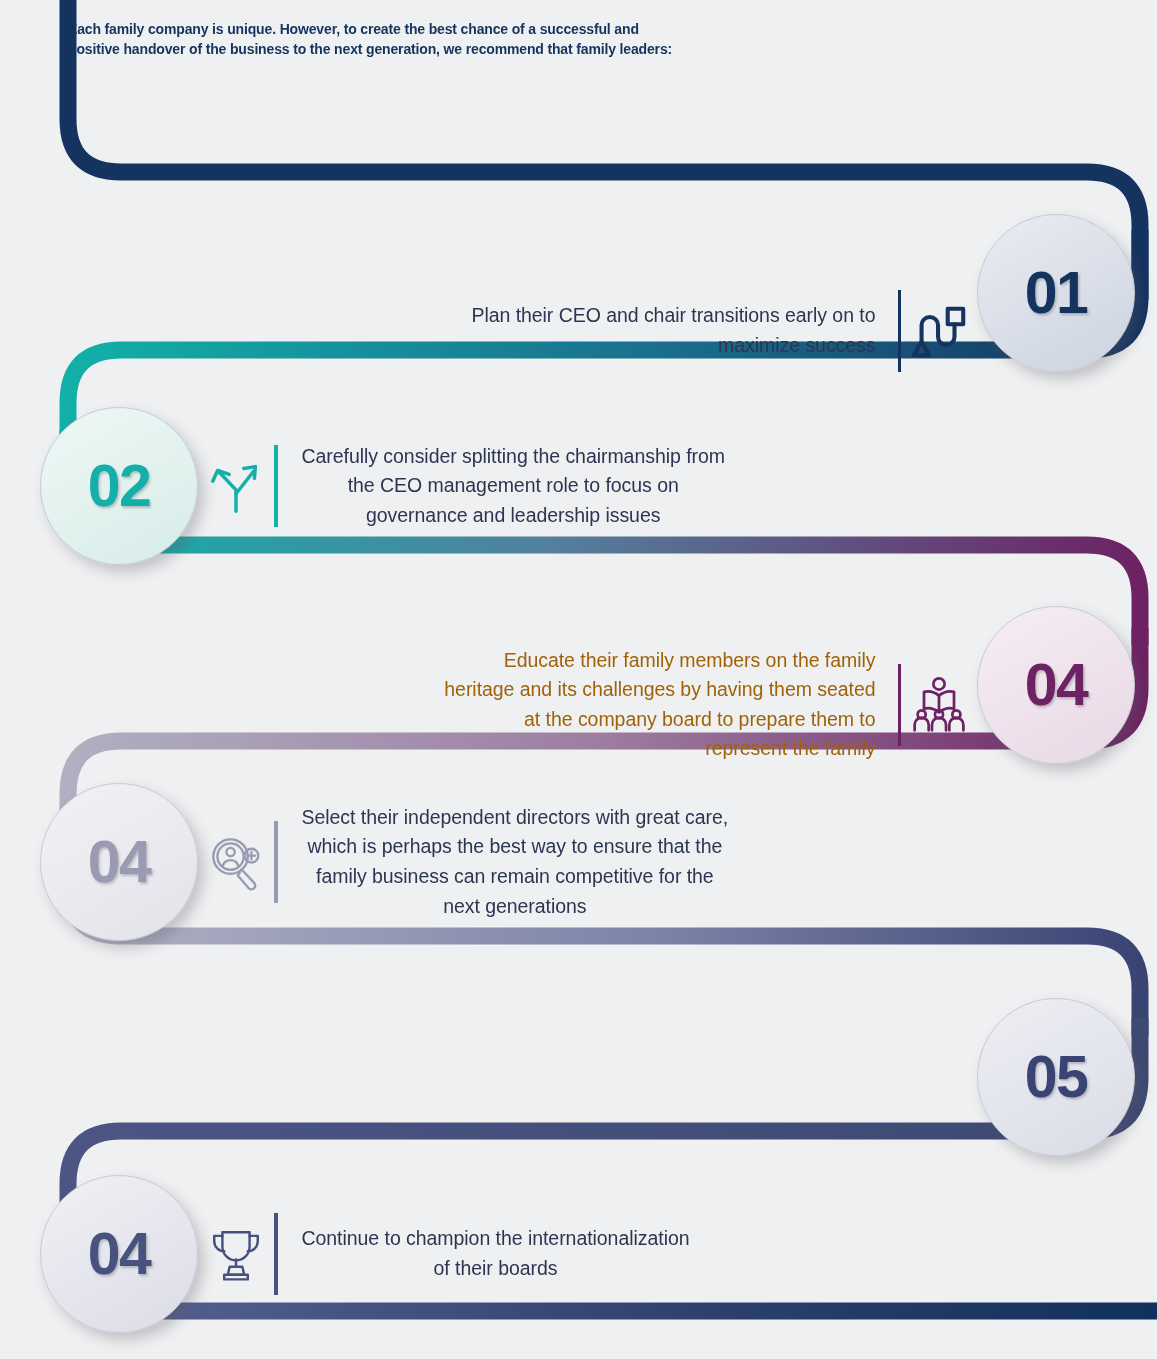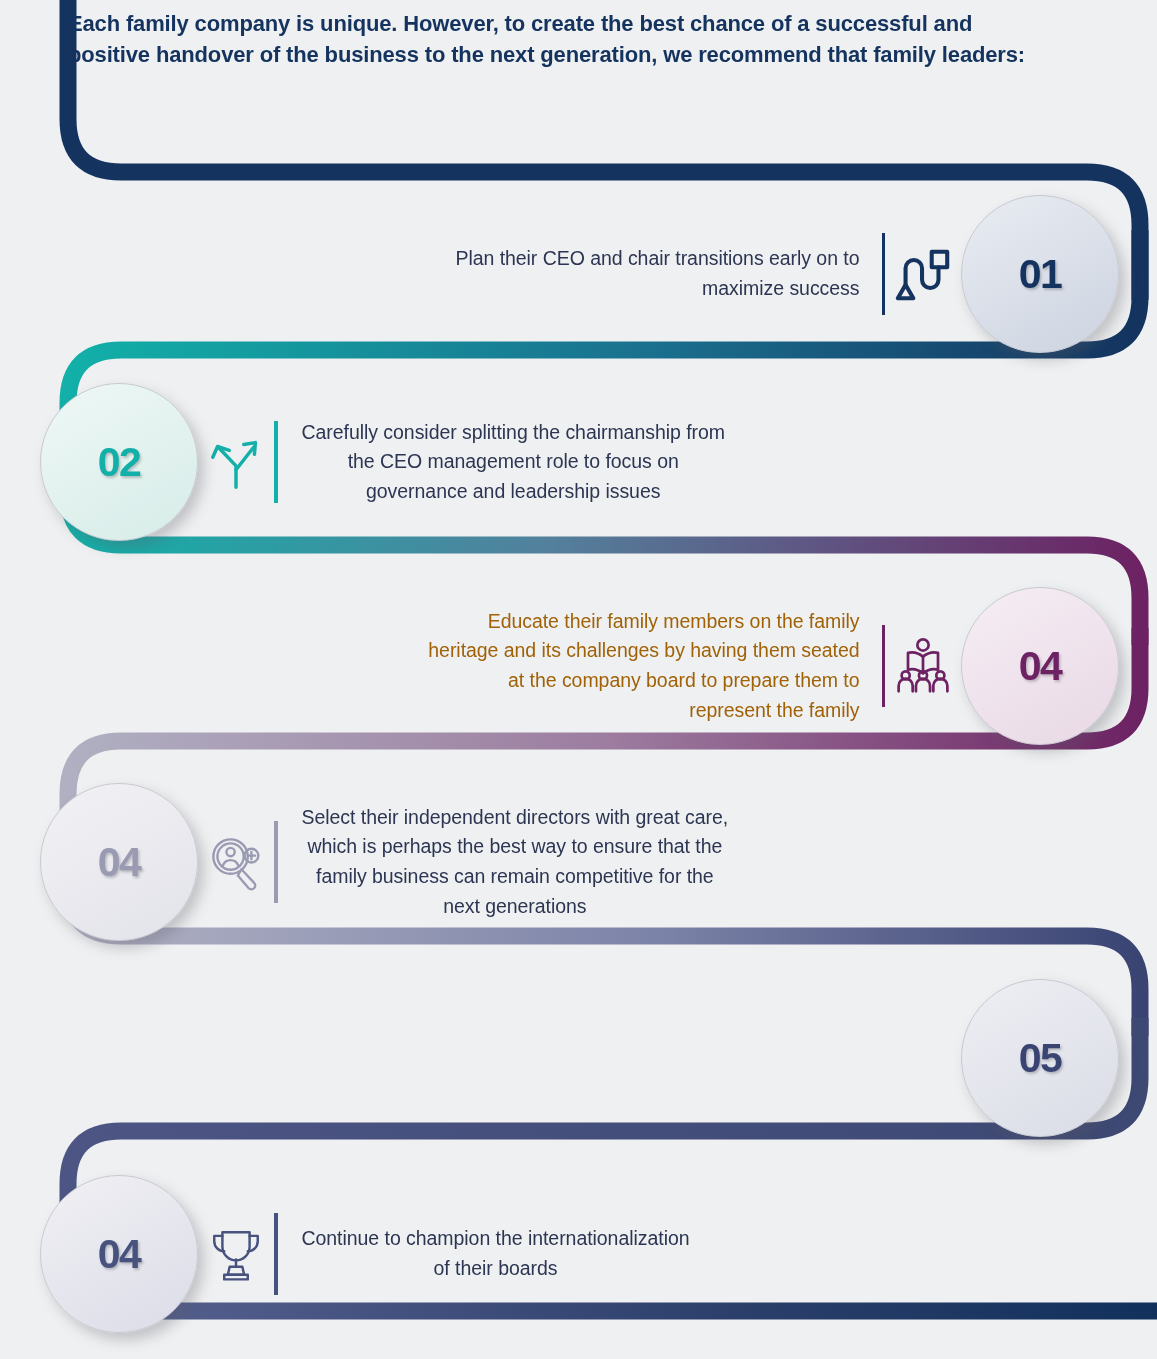--- a/index.html
+++ b/index.html
@@ -17,23 +17,23 @@
   }
 
   
   #header-band {
     position: absolute;
     left: 0; top: 0;
     width: 1157px; height: 172px;
   }
   #header-text {
     position: absolute;
-    left: 68px; top: 8px;
+    left: 68px; top: 20px;
     width: 1065px;
-    font-size: 22px;
+    font-size: 14px;
     font-weight: bold;
     line-height: 1.42;
     color: #14335f;
     letter-spacing: -0.15px;
     white-space: pre-line;
   }
 
   
   .row {
     position: absolute;
@@ -41,37 +41,37 @@
     width: 1157px;
     height: 196px;
   }
 
   .row-inner {
     position: absolute;
     top: 0; left: 0; right: 0; bottom: 0;
     display: flex;
     align-items: center;
   }
-  .row.right .row-inner { justify-content: flex-end; padding-right: 38px; }
+  .row.right .row-inner { justify-content: flex-end; padding-right: 22px; align-items: flex-end; }
   .row.left  .row-inner { justify-content: flex-start; padding-left: 40px; }
 
   
   .circle {
     position: relative;
     width: 158px; height: 158px;
     border-radius: 50%;
     flex: 0 0 158px;
     display: flex;
     align-items: center;
     justify-content: center;
     box-shadow: 6px 7px 13px rgba(90,90,100,0.30);
     border: 1.5px solid #c9c9d2;
   }
   .circle .num {
-    font-size: 41px;
+    font-size: 59px;
     font-weight: bold;
     letter-spacing: -1.5px;
     line-height: 1;
     text-shadow: 1.5px 2px 2.5px rgba(70,70,80,0.30);
   }
 
   
   .divider {
     width: 3.5px;
     height: 82px;
@@ -171,21 +171,21 @@
           <path d="M14 43 L6 57 L22 57 Z"></path>
         </svg>
       </div>
     </div>
     <div class="circle" id="circle-0" style="background: linear-gradient(150deg, rgb(233, 236, 242) 0%, rgb(204, 211, 224) 100%);">
       <span class="num" style="color: rgb(20, 51, 95);">01</span>
     </div>
   </div>
 </div>
 
-<div class="row left" id="row-1" style="top:364px">
+<div class="row left" id="row-1" style="top:388px">
   <div class="row-inner">
     <div class="circle" id="circle-1" style="background: linear-gradient(150deg, rgb(239, 248, 246) 0%, rgb(214, 236, 232) 100%);">
       <span class="num" style="color: rgb(18, 176, 168);">02</span>
     </div>
     <div class="group">
       <div class="icon-box">
         <svg viewBox="0 0 64 64" width="62" height="62" fill="none" stroke="#12b0a8" stroke-width="3.6" stroke-linecap="round" stroke-linejoin="round">
           <path d="M32 58 L32 36 L15 18"></path>
           <path d="M8 27 L13 16 L25 20"></path>
           <path d="M32 40 L50 17"></path>

